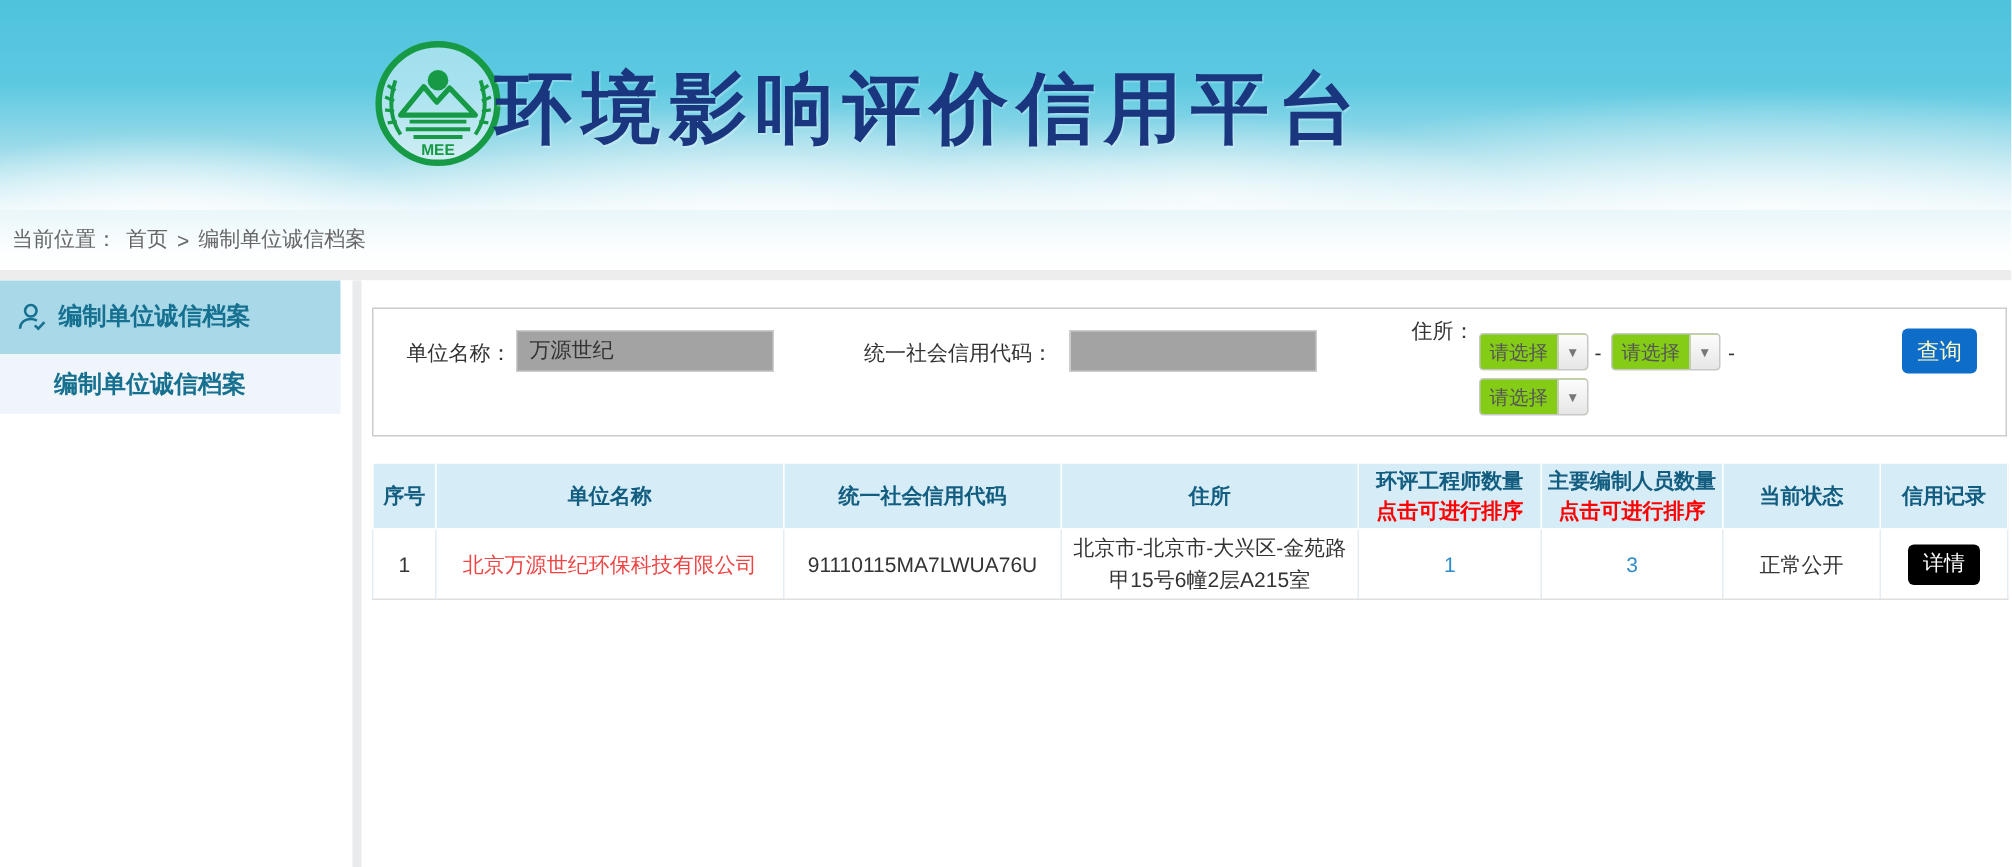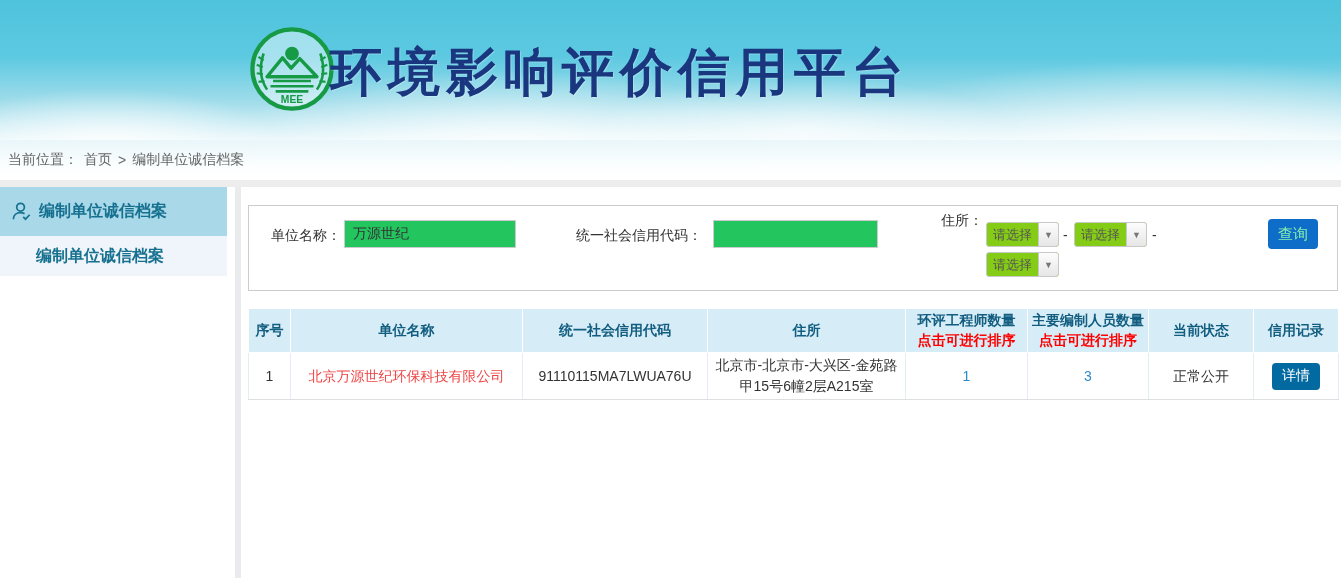--- a/index.html
+++ b/index.html
@@ -54,21 +54,21 @@
   
   .search-panel{
     position:relative; margin-top:18px; width:1090px; height:86px;
     border:1px solid #ccc; background:#fff;
   }
   .f-label{ position:absolute; font-size:14px; color:#333; white-space:nowrap; }
   .lbl-unit{ left:22px; top:21px; }
   .lbl-code{ left:327px; top:21px; }
   .lbl-addr{ left:692px; top:6px; }
   .f-input{
-    position:absolute; height:28px; border:1px solid #ccc; background:#22c55e;
+    position:absolute; height:28px; border:1px solid #ccc; background:#a3a3a3;
     font-size:14px; color:#333; padding:0 8px; outline:none;
     font-family:"Liberation Sans","DejaVu Sans",sans-serif;
   }
   .inp-unit{ left:95px;  top:14px; width:172px; }
   .inp-code{ left:464px; top:14px; width:165px; }
 
   .combo{
     position:absolute; width:73px; height:25px; display:flex;
     border:1px solid #c8c8c8; border-radius:3px; background:#84cc16; overflow:hidden; cursor:pointer;
   }
@@ -81,21 +81,21 @@
     background:linear-gradient(180deg,#fdfdfd,#e6e6e6);
     display:flex; align-items:center; justify-content:center;
     font-size:9px; color:#777;
   }
   .dash{ position:absolute; font-size:14px; color:#333; }
   .dash-1{ left:814px; top:21px; }
   .dash-2{ left:903px; top:21px; }
 
   .query-btn{
     position:absolute; left:1019px; top:13px; width:50px; height:30px;
-    background:#0e6dc9; color:#86efac; border:none; border-radius:4px;
+    background:#0e6dc9; color:#fef9c3; border:none; border-radius:4px;
     font-size:15px; cursor:pointer;
     font-family:"Liberation Sans","DejaVu Sans",sans-serif;
   }
 
   
   .result-table{ margin-top:17px; width:1090px; border-collapse:collapse; table-layout:fixed; }
   .result-table th{
     background:#d6edf7; color:#135e80; font-size:14px; font-weight:bold;
     height:40px; border:1px solid #fff; text-align:center; line-height:1.4;
     padding:2px 2px;
@@ -104,21 +104,21 @@
   .th-sort{ cursor:pointer;margin-top:23px; }
   .result-table td{
     background:#fff; border:1px solid #e4edf4; border-bottom:1px solid #dfdfdf;
     height:47px; text-align:center; font-size:14px; color:#333; line-height:1.5;
     padding:2px 4px;
   }
   .cell-link{ color:#ef4444; cursor:pointer; text-decoration:none; }
   .cell-count{ color:#2e8bc9; cursor:pointer; }
   .td-code{ font-size:15px; }
   .detail-btn{
-    width:48px; height:27px; background:#0369a1; color:#fff; border:none;
+    width:48px; height:27px; background:#000000; color:#fff; border:none;
     border-radius:4px; font-size:14px; cursor:pointer;
     font-family:"Liberation Sans","DejaVu Sans",sans-serif;
   }
 </style>
 </head>
 <body>
 
 <div class="site-header">
   <svg class="logo" viewBox="0 0 100 100">
     <circle cx="50" cy="50" r="46" fill="#ffffff" fill-opacity="0.45" stroke="#169a45" stroke-width="5"></circle>

